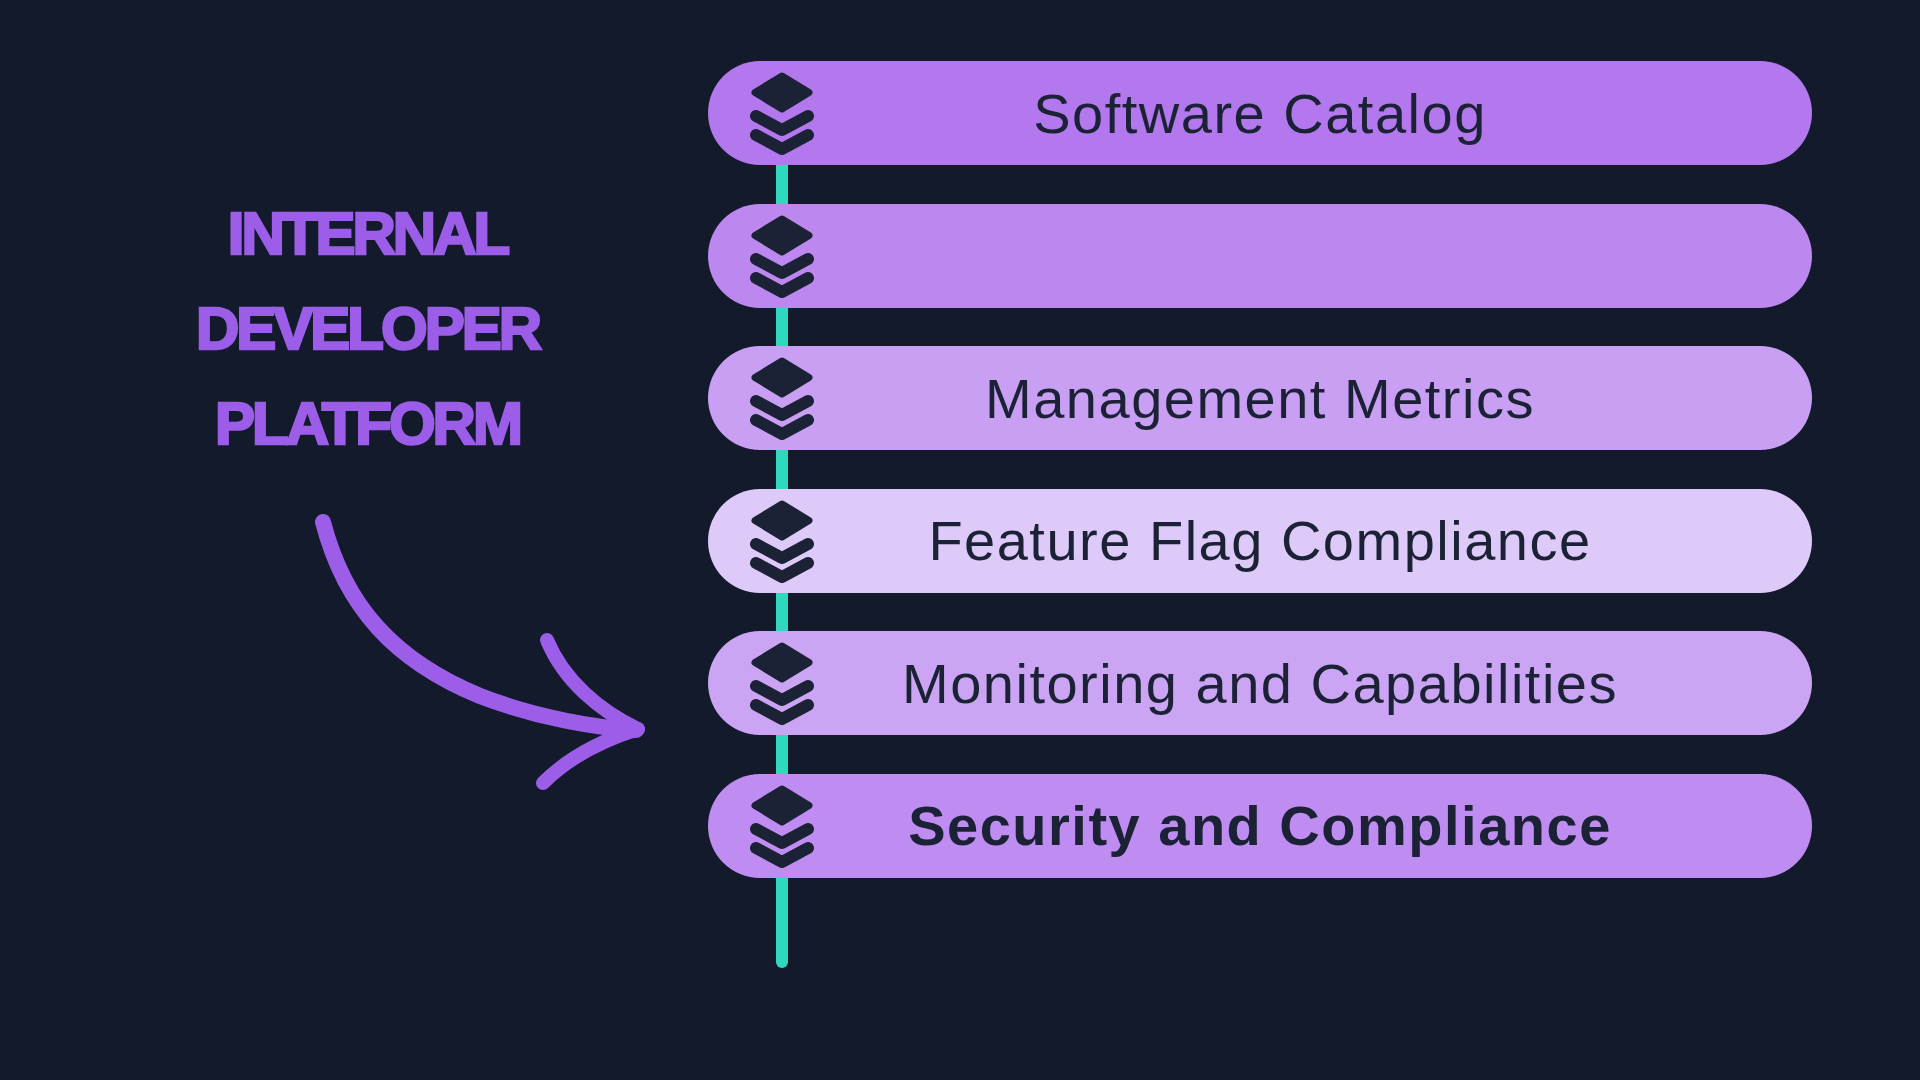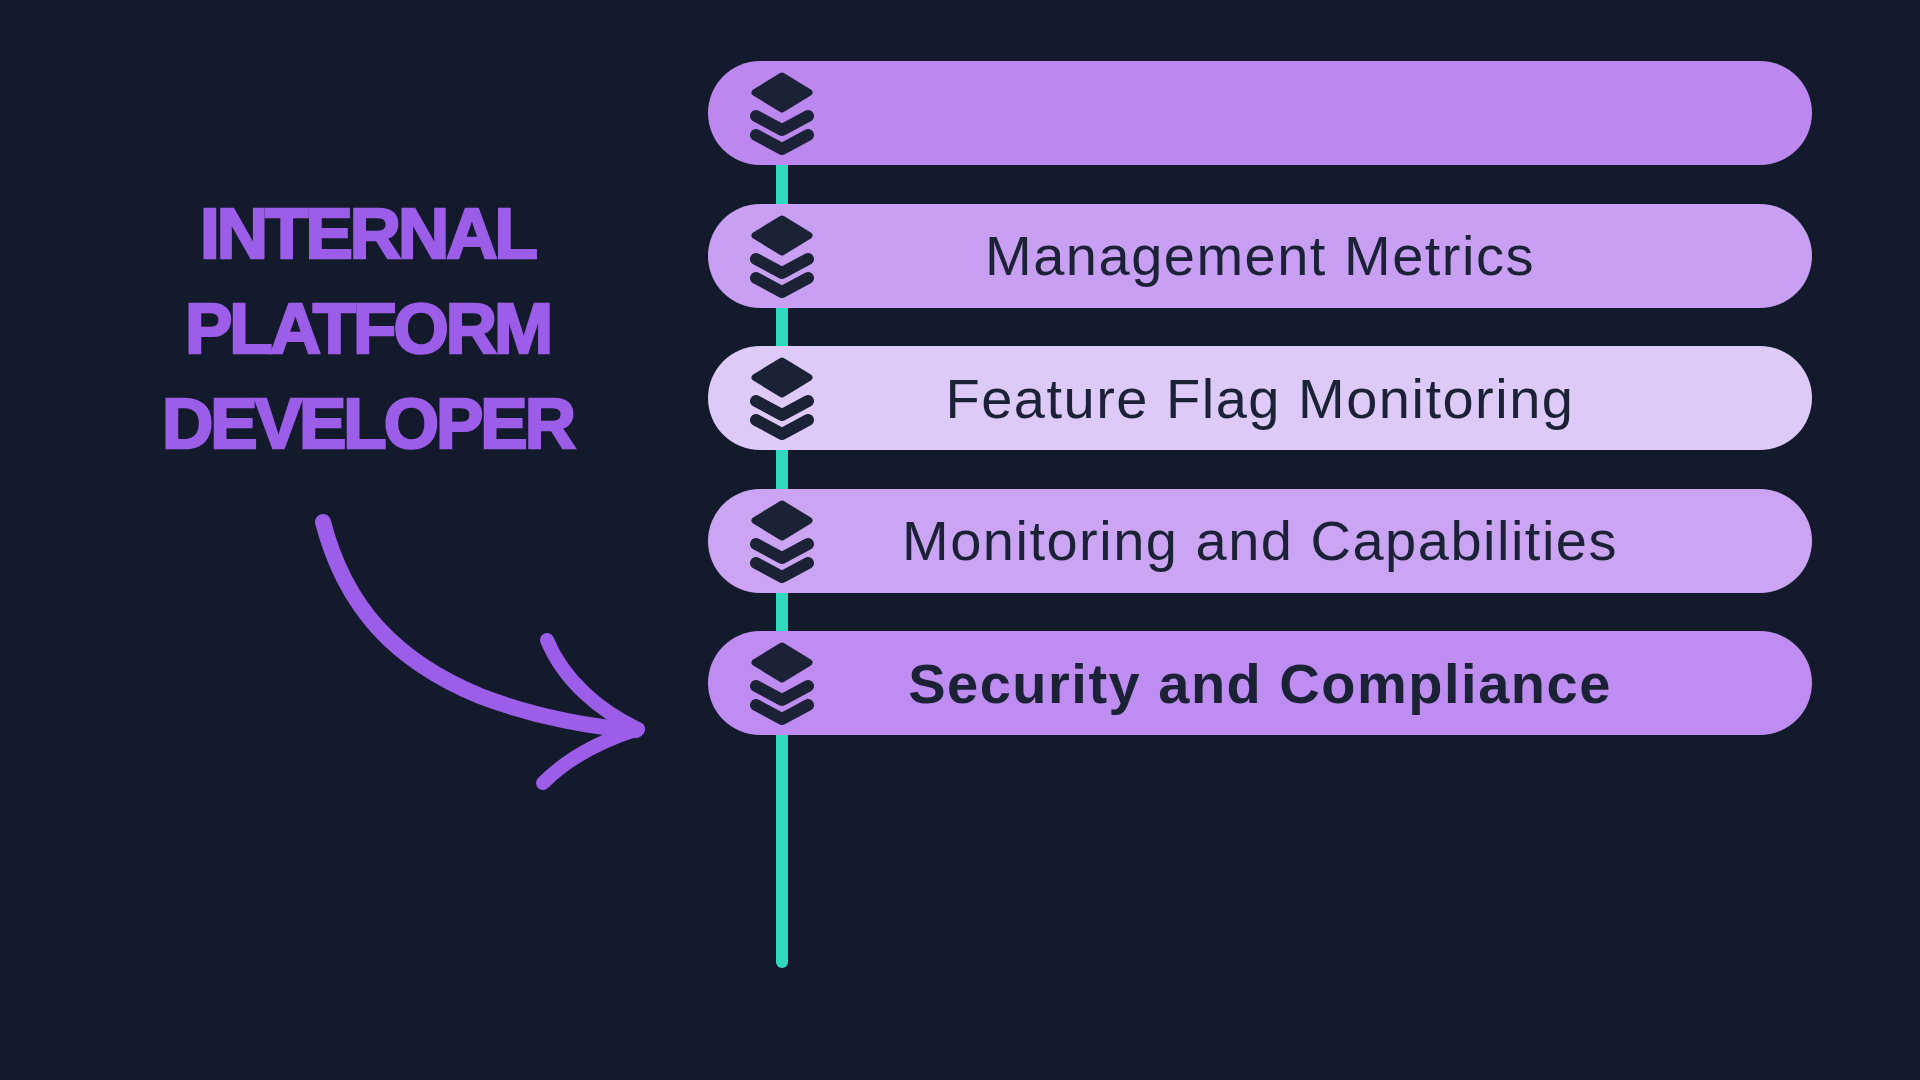--- a/index.html
+++ b/index.html
@@ -9,21 +9,21 @@
     font-family:"Liberation Sans",sans-serif;
     position:relative;
   }
   .canvas{position:absolute;inset:0;}
 
   
   .title{
     position:absolute;left:55px;top:186px;width:625px;
     text-align:center;
     font-weight:700;
-    font-size:71px;
+    font-size:60px;
     line-height:95px;
     letter-spacing:-3px;
     color:var(--title,#9c5de8);
     -webkit-text-stroke:2.5px var(--title,#9c5de8);
   }
 
   
   .arrow{position:absolute;left:300px;top:495px;width:370px;height:310px;}
   .arrow path{stroke:var(--arrow,#9c5de8);fill:none;stroke-linecap:round;stroke-linejoin:round;}
 
@@ -56,35 +56,43 @@
   .icon .fillshape{fill:var(--ink,#1b2236);stroke:var(--ink,#1b2236);stroke-width:7;stroke-linejoin:round;}
   .icon .chev{fill:none;stroke:var(--ink,#1b2236);stroke-width:12;stroke-linecap:round;stroke-linejoin:round;}
 </style>
 </head>
 <body>
 
 <div class="canvas">
 
   <div class="title">
     <div>INTERNAL</div>
+    <div>DEVELOPER</div>
     <div>PLATFORM</div>
-    <div>DEVELOPER</div>
   </div>
 
   <svg class="arrow" viewBox="0 0 370 310" aria-hidden="true">
     <path d="M23 27 C45 112 95 166 180 201 C237 223 297 233 336 235" stroke-width="16"></path>
     <path d="M20 30 C40 105 88 158 168 194" stroke-width="6"></path>
     <path d="M247 145 C264 186 300 216 338 234" stroke-width="14"></path>
     <path d="M338 234 C300 246 267 264 243 288" stroke-width="14"></path>
   </svg>
 
   <div class="connector"></div>
 
   <div class="pills">
 
+    <div class="pill" style="background-color: rgb(179, 120, 237);">
+      <svg class="icon" viewBox="0 0 72 84" aria-hidden="true">
+        <path class="fillshape" d="M36 5 L63 21.5 L36 38 L9 21.5 Z"></path>
+        <path class="chev" d="M10 45 L36 59 L62 45"></path>
+        <path class="chev" d="M10 64 L36 78 L62 64"></path>
+      </svg>
+      <span class="label">Software Catalog</span>
+    </div>
 
     <div class="pill" style="background-color: rgb(188, 136, 240);">
       <svg class="icon" viewBox="0 0 72 84" aria-hidden="true">
         <path class="fillshape" d="M36 5 L63 21.5 L36 38 L9 21.5 Z"></path>
         <path class="chev" d="M10 45 L36 59 L62 45"></path>
         <path class="chev" d="M10 64 L36 78 L62 64"></path>
       </svg>
     </div>
 
     <div class="pill" style="background-color: rgb(201, 159, 243);">
@@ -95,21 +103,21 @@
       </svg>
       <span class="label">Management Metrics</span>
     </div>
 
     <div class="pill" style="background-color: rgb(222, 202, 248);">
       <svg class="icon" viewBox="0 0 72 84" aria-hidden="true">
         <path class="fillshape" d="M36 5 L63 21.5 L36 38 L9 21.5 Z"></path>
         <path class="chev" d="M10 45 L36 59 L62 45"></path>
         <path class="chev" d="M10 64 L36 78 L62 64"></path>
       </svg>
-      <span class="label">Feature Flag Monitoring</span>
+      <span class="label">Feature Flag Compliance</span>
     </div>
 
     <div class="pill" style="background-color: rgb(203, 165, 244);">
       <svg class="icon" viewBox="0 0 72 84" aria-hidden="true">
         <path class="fillshape" d="M36 5 L63 21.5 L36 38 L9 21.5 Z"></path>
         <path class="chev" d="M10 45 L36 59 L62 45"></path>
         <path class="chev" d="M10 64 L36 78 L62 64"></path>
       </svg>
       <span class="label">Monitoring and Capabilities</span>
     </div>

